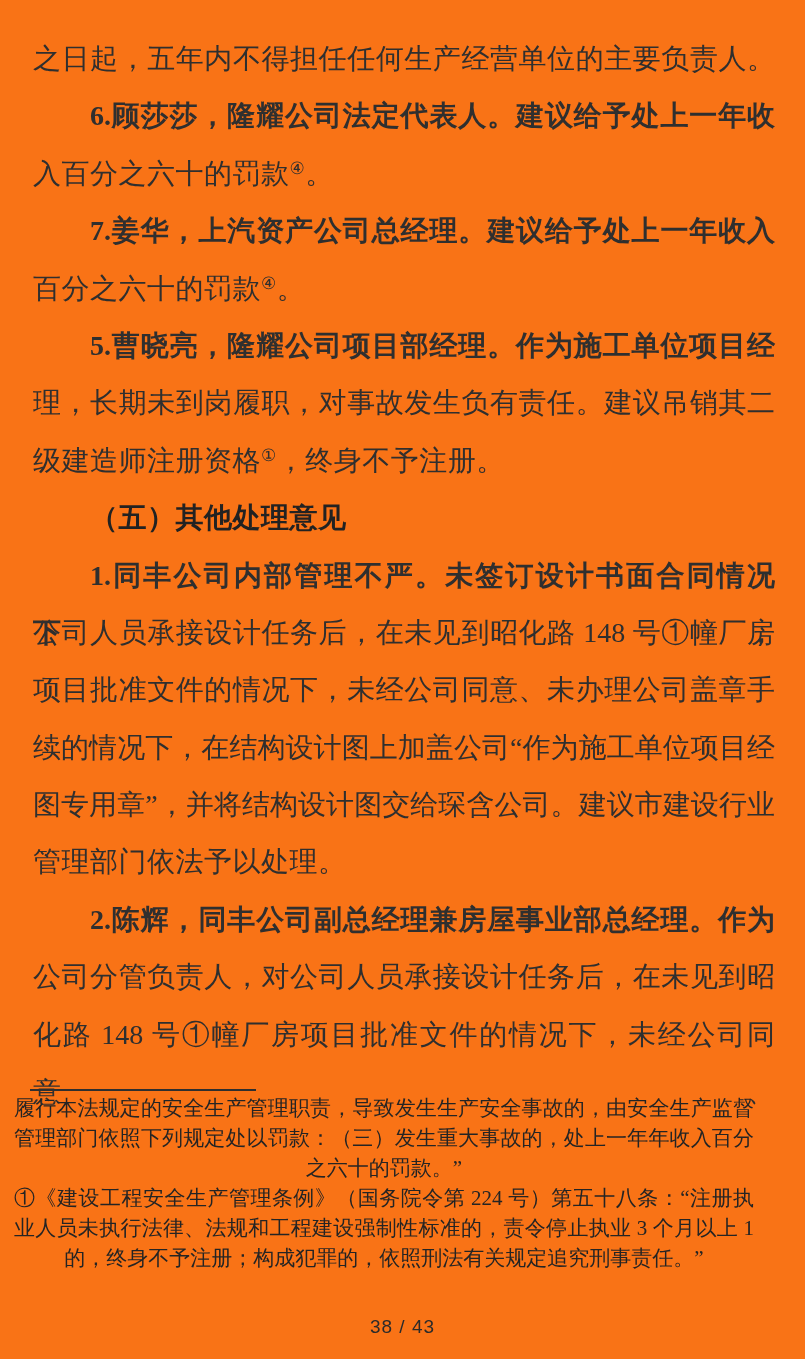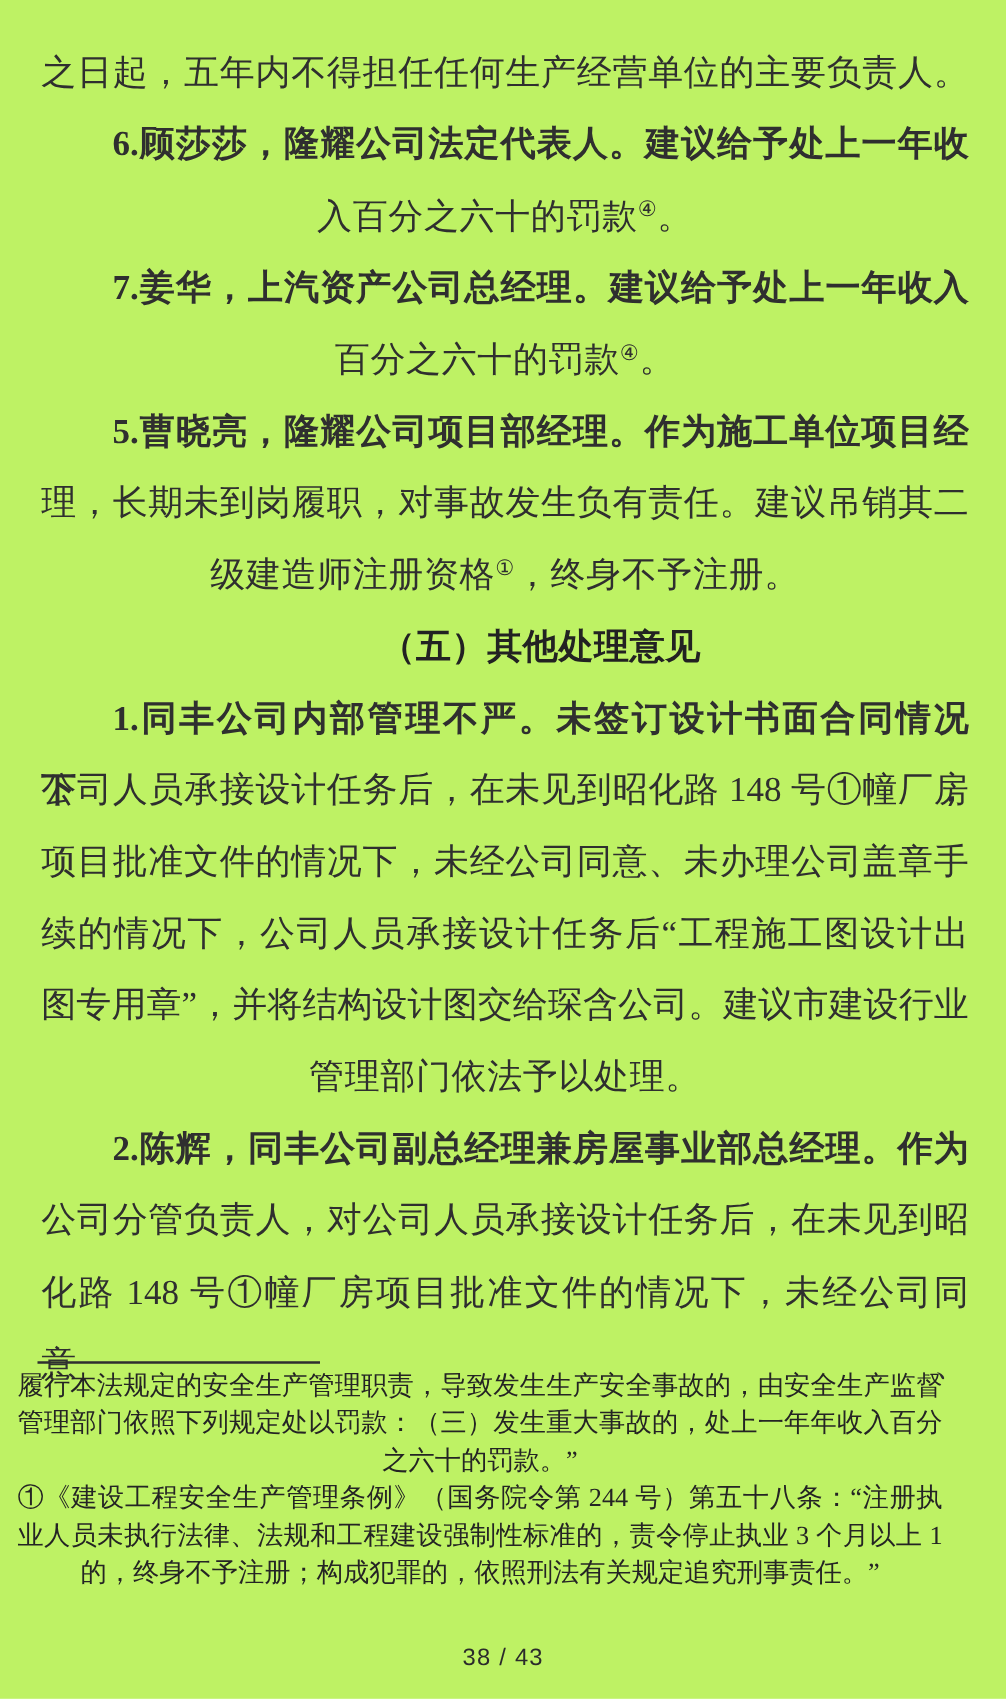--- a/index.html
+++ b/index.html
@@ -5,35 +5,35 @@
   html,body{margin:0;padding:0;}
   body{
     width:805px;height:1359px;
     background:#ffffff;
     font-family:"Liberation Serif","DejaVu Serif",serif;
     position:relative;
     overflow:hidden;
   }
   .page{
     position:absolute;inset:0;
-    background:#bef264;
+    background:#f97316;
     padding-left:31px;
   }
   
   .body-block{
     position:absolute;
     top:30px;left:33px;width:742px;
   }
   .bline{
     font-size:28px;
     line-height:57.4px;
     height:57.4px;
     color:#2f2f2f;
     letter-spacing:0.5px;
-    text-align:center;
+    text-align:left;
     overflow:visible;
   }
   .bline.just{
     text-align:justify;
     text-align-last:justify;
     letter-spacing:0;
   }
   .bline.indent{ text-indent:57px;font-weight:bold; }
   .bline.bold{ font-weight:700; color:#222; }
   .bline sup{
@@ -87,34 +87,34 @@
       <div class="bline">入百分之六十的罚款<sup>④</sup>。</div>
       <div class="bline just indent">7.姜华，上汽资产公司总经理。建议给予处上一年收入</div>
       <div class="bline">百分之六十的罚款<sup>④</sup>。</div>
       <div class="bline just indent">5.曹晓亮，隆耀公司项目部经理。作为施工单位项目经</div>
       <div class="bline just">理，长期未到岗履职，对事故发生负有责任。建议吊销其二</div>
       <div class="bline">级建造师注册资格<sup>①</sup>，终身不予注册。</div>
       <div class="bline indent bold">（五）其他处理意见</div>
       <div class="bline just indent">1.同丰公司内部管理不严。未签订设计书面合同情况下，</div>
       <div class="bline just">公司人员承接设计任务后，在未见到昭化路 148 号①幢厂房</div>
       <div class="bline just">项目批准文件的情况下，未经公司同意、未办理公司盖章手</div>
-      <div class="bline just">续的情况下，公司人员承接设计任务后“工程施工图设计出</div>
+      <div class="bline just">续的情况下，在结构设计图上加盖公司“作为施工单位项目经</div>
       <div class="bline just">图专用章”，并将结构设计图交给琛含公司。建议市建设行业</div>
       <div class="bline">管理部门依法予以处理。</div>
       <div class="bline just indent">2.陈辉，同丰公司副总经理兼房屋事业部总经理。作为</div>
       <div class="bline just">公司分管负责人，对公司人员承接设计任务后，在未见到昭</div>
       <div class="bline just">化路 148 号①幢厂房项目批准文件的情况下，未经公司同意、</div>
     </section>
 
   <div class="footnote-sep"></div>
 
   <section class="footnotes-block" id="footnote-lines">
       <div class="fline just">履行本法规定的安全生产管理职责，导致发生生产安全事故的，由安全生产监督</div>
       <div class="fline just">管理部门依照下列规定处以罚款：（三）发生重大事故的，处上一年年收入百分</div>
       <div class="fline">之六十的罚款。”</div>
-      <div class="fline just">①《建设工程安全生产管理条例》（国务院令第 244 号）第五十八条：“注册执</div>
+      <div class="fline just">①《建设工程安全生产管理条例》（国务院令第 224 号）第五十八条：“注册执</div>
       <div class="fline just">业人员未执行法律、法规和工程建设强制性标准的，责令停止执业 3 个月以上 1</div>
       <div class="fline">的，终身不予注册；构成犯罪的，依照刑法有关规定追究刑事责任。”</div>
     </section>
 
   <footer class="page-number">38 / 43</footer>
 
 </div>
 
 </body></html>

